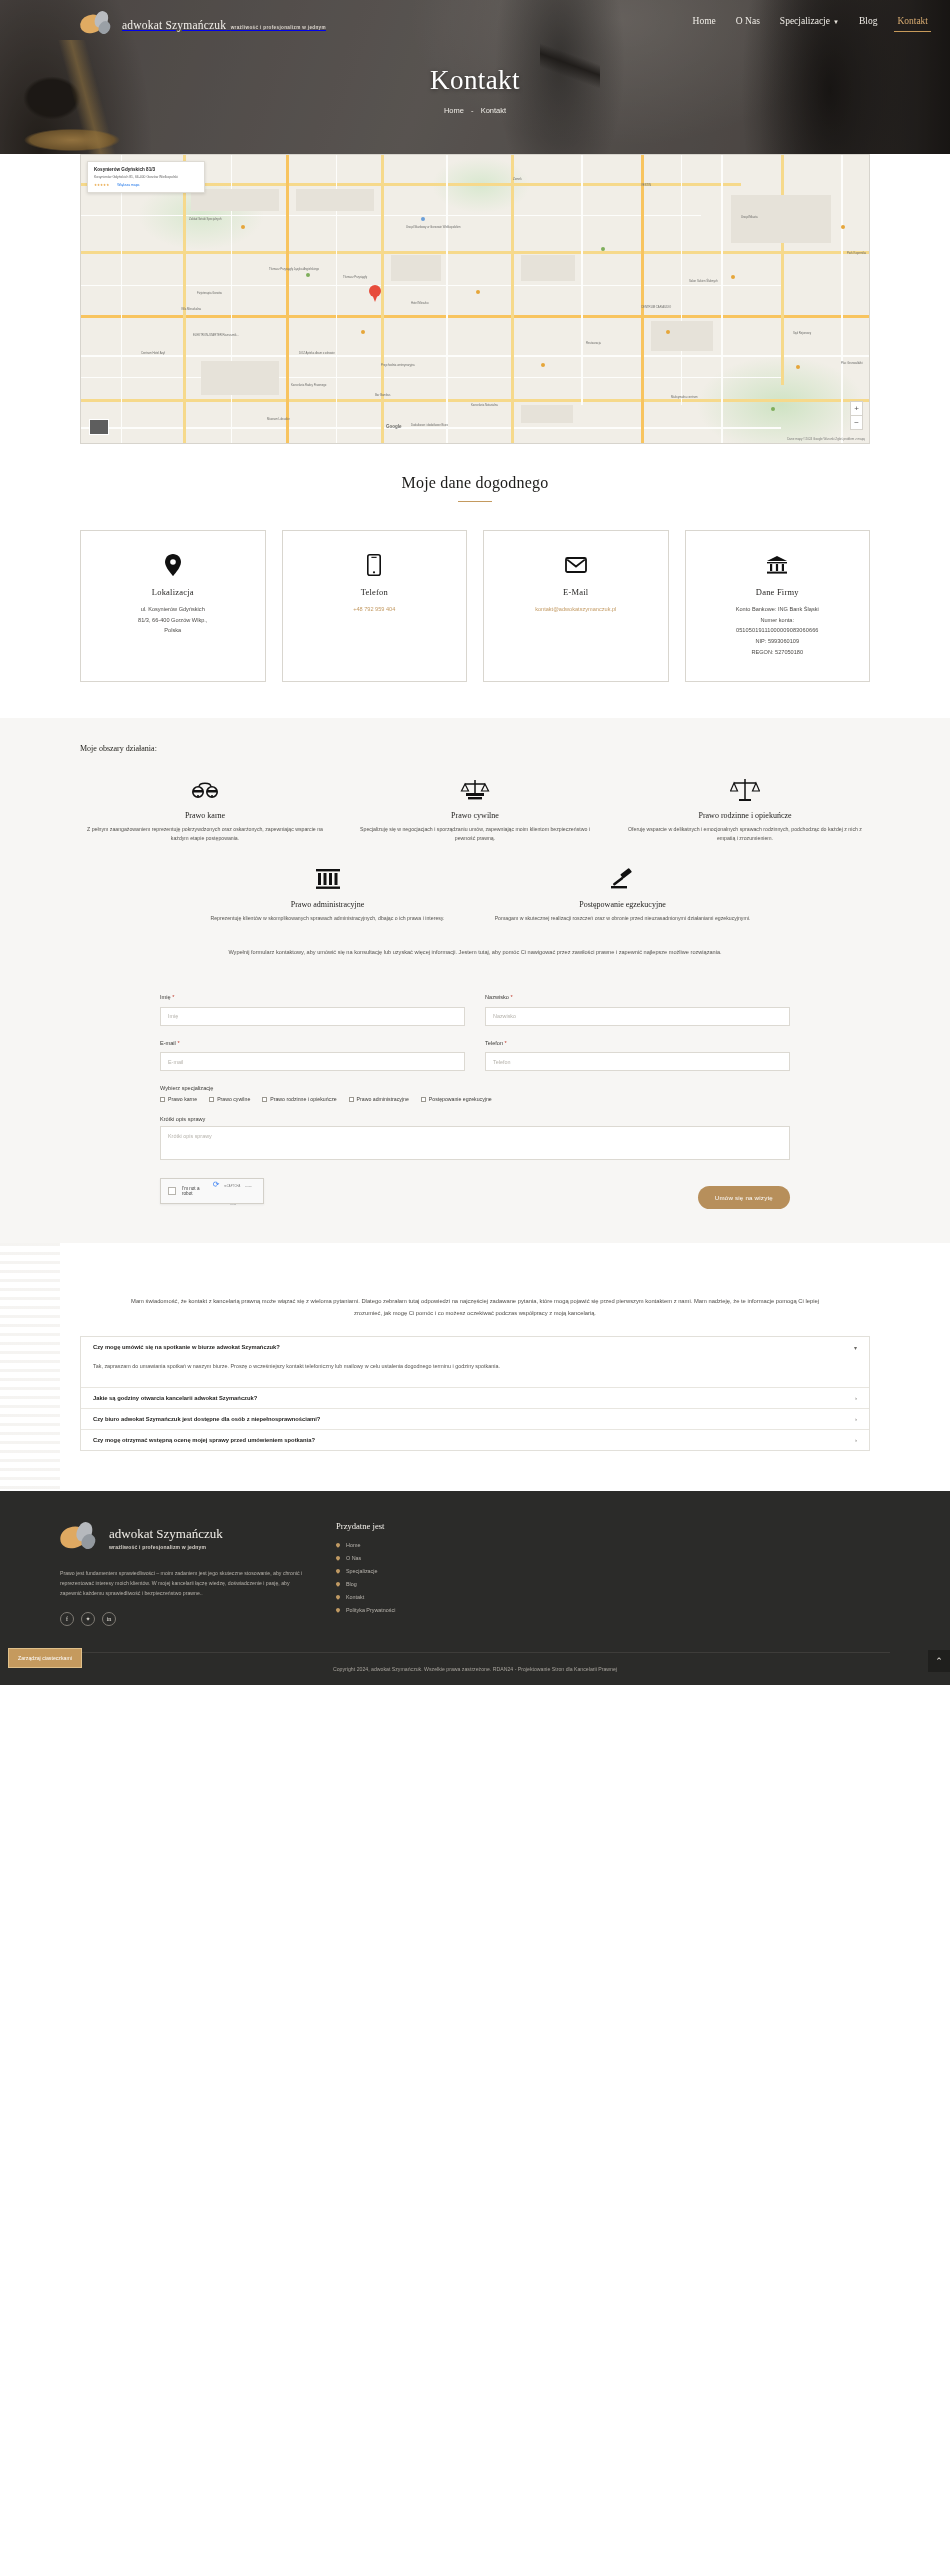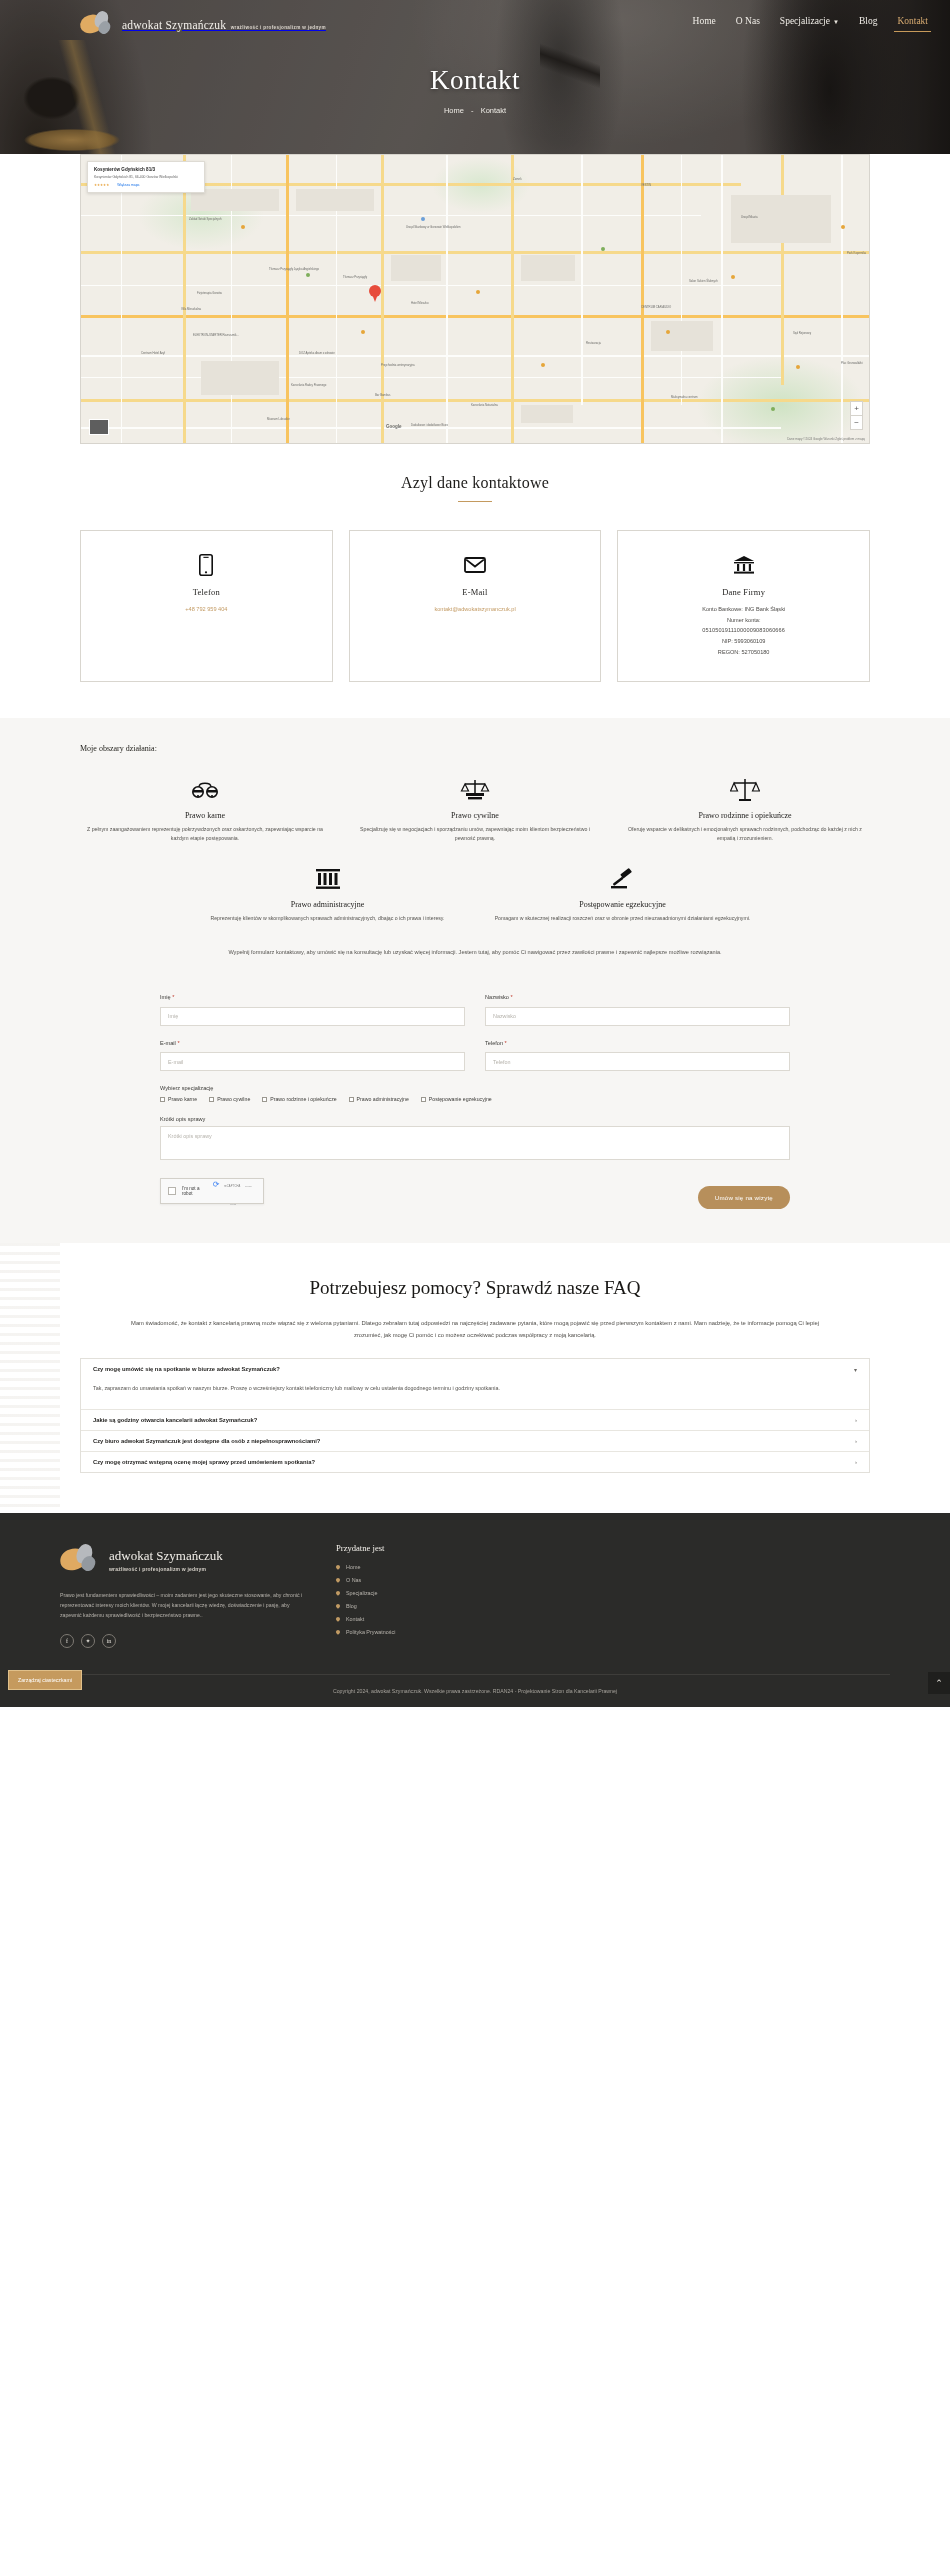--- a/index.html
+++ b/index.html
@@ -481,25 +481,39 @@
 
       <div class="map-ctrl plus">+</div>
       <div class="map-ctrl minus">−</div>
       <div class="map-thumb"></div>
       <div class="map-google">Google</div>
       <div class="map-attr">Dane mapy ©2024 Google   Warunki   Zgłoś problem z mapą</div>
     </div>
   </div>
 
   <div class="sec contact-section">
-    <div class="sec-title">Azyl dane kontaktowe</div>
+    <div class="sec-title">Moje dane dogodnego</div>
     <div class="rule"></div>
 
     <div class="cards">
 
+      <div class="card">
+        <div class="card-ico">
+          <svg width="16" height="22" viewBox="0 0 16 22">
+              <path d="M8 0C3.6 0 0 3.6 0 8c0 5.6 8 14 8 14s8-8.4 8-14c0-4.4-3.6-8-8-8z" fill="#111"></path>
+              <circle cx="8" cy="8" r="2.8" fill="#fff"></circle>
+            </svg>
+        </div>
+        <div class="card-title">Lokalizacja</div>
+        <div class="card-body">
+          <div>ul. Kosynierów Gdyńskich</div>
+          <div>81/3, 66-400 Gorzów Wlkp.,</div>
+          <div>Polska</div>
+        </div>
+      </div>
 
       <div class="card">
         <div class="card-ico">
           <svg width="14" height="22" viewBox="0 0 14 22">
               <rect x="0.8" y="0.8" width="12.4" height="20.4" rx="2" fill="none" stroke="#111" stroke-width="1.6"></rect>
               <rect x="4.4" y="2.8" width="5.2" height="1.1" fill="#111"></rect>
               <circle cx="7" cy="18.3" r="1.1" fill="#111"></circle>
             </svg>
         </div>
         <div class="card-title">Telefon</div>
@@ -699,21 +713,20 @@
 
       <div class="submit-row">
         <button type="button" class="btn-submit">Umów się na wizytę</button>
       </div>
 
     </form>
   </div>
 
   <div class="faq-section">
     <div class="faq-bgcol"></div>
-    <div class="faq-title">Potrzebujesz pomocy? Sprawdź nasze FAQ</div>
     <div class="faq-intro">Mam świadomość, że kontakt z kancelarią prawną może wiązać się z wieloma pytaniami. Dlatego zebrałam tutaj odpowiedzi na najczęściej zadawane pytania, które mogą pojawić się przed pierwszym kontaktem z nami. Mam nadzieję, że te informacje pomogą Ci lepiej zrozumieć, jak mogę Ci pomóc i co możesz oczekiwać podczas współpracy z moją kancelarią.</div>
 
     <div class="acc">
       <div class="acc-item">
         <div class="acc-head">
           <span class="acc-q">Czy mogę umówić się na spotkanie w biurze adwokat Szymańczuk?</span>
           <span class="acc-ico">▾</span>
         </div>
         <div class="acc-body">Tak, zapraszam do umawiania spotkań w naszym biurze. Proszę o wcześniejszy kontakt telefoniczny lub mailowy w celu ustalenia dogodnego terminu i godziny spotkania.</div>
       </div>

